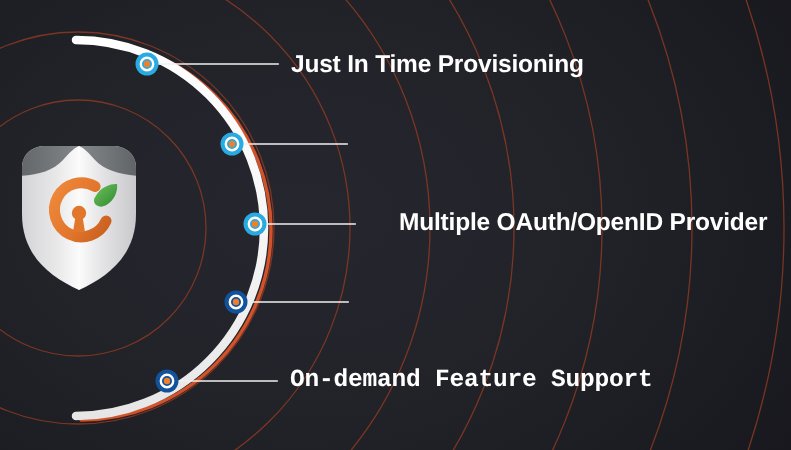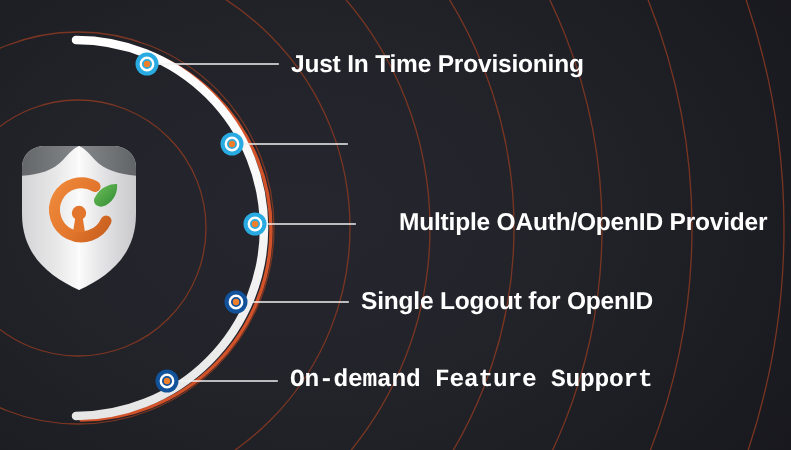--- a/index.html
+++ b/index.html
@@ -149,17 +149,16 @@
 
     <g fill="#e2762c">
       <circle cx="79" cy="213" r="7.2"></circle>
       <path d="M75.4 217 L82.6 217 L85 232 L73 232 Z"></path>
     </g>
   </svg>
 
   <div class="labels">
     <div class="feature-label lbl0">Just In Time Provisioning</div>
     <div class="feature-label lbl2">Multiple OAuth/OpenID Provider</div>
-    <div class="feature-label lbl3">Single Logout for OpenID</div>
     <div class="feature-label lbl4">On-demand Feature Support</div>
   </div>
 
 </div>
 
 </body></html>

